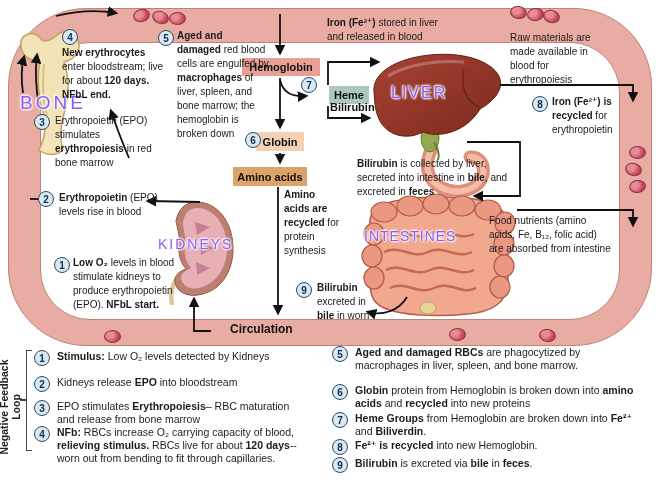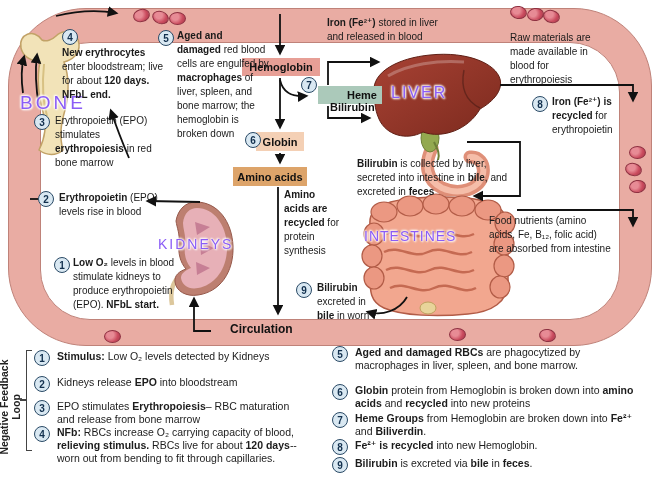--- a/index.html
+++ b/index.html
@@ -13,21 +13,21 @@
   .vessel-inner{left:40px;top:42px;width:578px;height:276px;background:#fff;
                 border:1.5px solid #bf8279;border-radius:50px;}
   
   .rbc{width:15px;height:11px;border-radius:50%;
        background:radial-gradient(circle at 35% 35%, #e78b95 0 28%, #ca4b5e 62%, #a23a4c 100%);
        border:1px solid #8e3041;}
   
   .fbox{position:absolute;display:flex;align-items:center;justify-content:center;
         font-weight:bold;font-size:11px;color:#111;}
   .box-hemoglobin{left:242px;top:58px;width:78px;height:18px;background:#e79f96;}
-  .box-heme{left:318px;top:86px;width:40px;height:18px;background:#abc9ba;padding-left:24px;}
+  .box-heme{left:329px;top:86px;width:40px;height:18px;background:#abc9ba;}
   .box-globin{left:256px;top:132px;width:48px;height:19px;background:#f4d0b5;}
   .box-amino{left:233px;top:167px;width:74px;height:19px;background:#dda46a;}
   
   .dnum,.lnum{box-sizing:border-box;border-radius:50%;border:1.5px solid #2a4a66;background:#d9e8f2;
         color:#12304e;font-size:10px;font-weight:bold;display:flex;align-items:center;justify-content:center;}
   .dnum{position:absolute;width:16px;height:16px;}
   .lnum{width:16px;height:16px;flex:none;}
   
   .note{position:absolute;font-size:10px;line-height:14px;color:#1a1a1a;}
   .organ-label{position:absolute;font-weight:normal;color:#8b5cf6;

